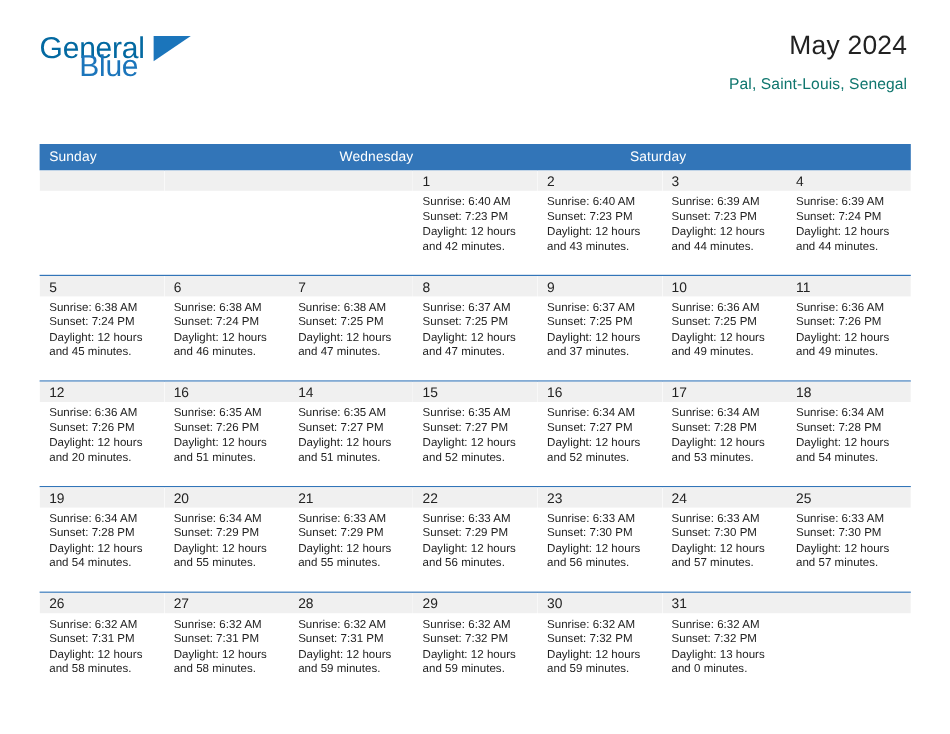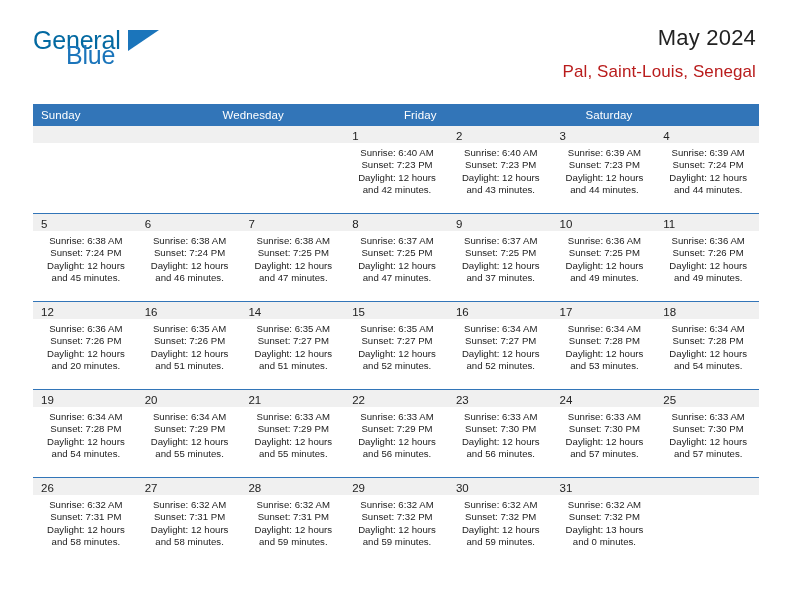--- a/index.html
+++ b/index.html
@@ -69,34 +69,35 @@
     padding-top: 0;
   }
   .cal-title {
     font-size: 22px;
     font-weight: normal;
     color: #222222;
     line-height: 1.12;
     letter-spacing: 0.2px;
   }
   .cal-subtitle {
-    font-size: 17px;
-    color: #b91c1c;
+    font-size: 13px;
+    color: #0f766e;
     margin-top: 11px;
     letter-spacing: 0.1px;
   }
 
   
   .calendar {
     margin: 0 33px;
     width: 726px;
   }
   .dow-row {
     display: flex;
     background: #3275b8;
+    margin-top: 16px;
   }
   .dow-cell {
     flex: 1 1 0;
     color: #ffffff;
     font-size: 11.5px;
     padding: 6px 0 6px 8px;
     box-sizing: border-box;
     height: 22px;
     line-height: 11px;
     letter-spacing: 0.1px;
@@ -123,21 +124,20 @@
   }
   .day-num {
     font-size: 11.5px;
     color: #222222;
     line-height: 17px;
     display: inline-block;
   }
   .day-body {
     padding: 4px 6px 0 8px;
     box-sizing: border-box;
-    text-align: center;
   }
   .day-line {
     font-size: 9.6px;
     line-height: 12.4px;
     color: #222222;
     white-space: nowrap;
     letter-spacing: 0.02px;
   }
 </style>
 </head>
@@ -157,21 +157,20 @@
       <div class="cal-title">May 2024</div>
       <div class="cal-subtitle">Pal, Saint-Louis, Senegal</div>
     </div>
 
   </div>
 
   <div class="calendar">
     <div class="dow-row">
         <div class="dow-cell">Sunday</div>
         <div class="dow-cell">Wednesday</div>
-        <div class="dow-cell">Friday</div>
         <div class="dow-cell">Saturday</div>
       </div>
     <div id="weeks-container">
         <div class="week-row">
           <div class="day-cell empty">
             <div class="day-num-band"><span class="day-num"></span></div>
           </div>
           <div class="day-cell empty">
             <div class="day-num-band"><span class="day-num"></span></div>
           </div>

